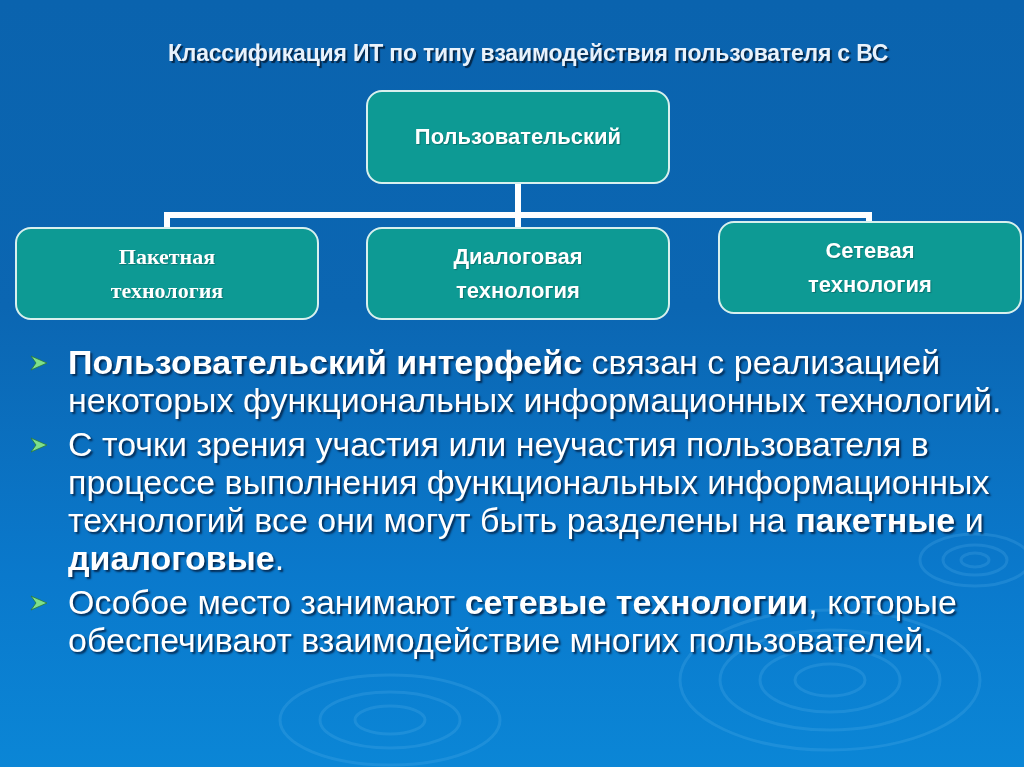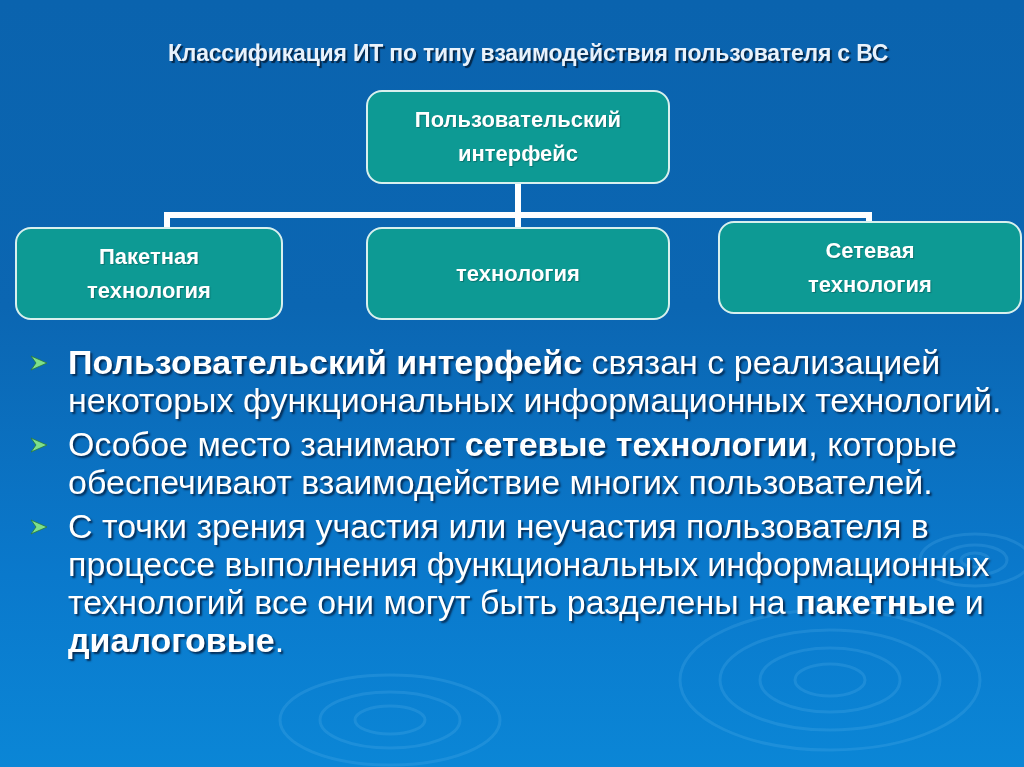--- a/index.html
+++ b/index.html
@@ -16,21 +16,21 @@
       letter-spacing: -0.2px;
       margin-left: 16px;
     }
     .box {
       position: absolute; background: #0d9a94; border: 2px solid #d8f0ee; border-radius: 16px;
       color: #ffffff; font-weight: bold; font-size: 22px; text-align: center; line-height: 34px;
       display: flex; align-items: center; justify-content: center; flex-direction: column;
       box-sizing: border-box; text-shadow: 1px 1px 1px rgba(0,0,0,0.25);
     }
     .box-root { left: 366px; top: 90px; width: 304px; height: 94px; }
-    .box-a { left: 15px; top: 227px; width: 268px; height: 93px; }
+    .box-a { left: 15px; top: 227px; width: 304px; height: 93px; font-family: Liberation Serif, serif; }
     .box-b { left: 366px; top: 227px; width: 304px; height: 93px; }
     .box-c { left: 718px; top: 221px; width: 304px; height: 93px; }
     .line { position: absolute; background: #ffffff; }
     .bullets { position: absolute; left: 30px; top: 343px; width: 990px; color: #ffffff; }
     .bullet { position: relative; padding-left: 38px; font-size: 34px; line-height: 38px; margin-bottom: 6px;
       text-shadow: 2px 2px 2px #052c55; }
     .bullet b { font-weight: bold; }
     .arrow { position: absolute; left: 0; top: 12px; width: 18px; height: 16px; }
   </style>
 </head>
@@ -54,46 +54,46 @@
 <div class="title">Классификация ИТ по типу взаимодействия пользователя с ВС</div>
 
 <div class="line" style="left:515px; top:184px; width:6px; height:30px;"></div>
 <div class="line" style="left:164px; top:212px; width:708px; height:6px;"></div>
 <div class="line" style="left:164px; top:212px; width:6px; height:16px;"></div>
 <div class="line" style="left:515px; top:212px; width:6px; height:16px;"></div>
 <div class="line" style="left:866px; top:212px; width:6px; height:16px;"></div>
 
 <div class="box box-root">
   <span>Пользовательский</span>
-  <span>интерфейс</span>
 </div>
 <div class="box box-a">
   <span>Пакетная</span>
   <span>технология</span>
 </div>
 <div class="box box-b">
+  <span>Диалоговая</span>
   <span>технология</span>
 </div>
 <div class="box box-c">
   <span>Сетевая</span>
   <span>технология</span>
 </div>
 
 <div class="bullets">
   <div class="bullet">
     <svg class="arrow" viewBox="0 0 18 16">
         <path d="M1 1 L17 8 L1 15 L6 8 Z" fill="#7ee08a" stroke="#2c7a3a" stroke-width="0.8"></path>
       </svg>
     <b>Пользовательский интерфейс</b><span> связан с реализацией некоторых функциональных информационных технологий.</span>
   </div>
   <div class="bullet">
     <svg class="arrow" viewBox="0 0 18 16">
         <path d="M1 1 L17 8 L1 15 L6 8 Z" fill="#7ee08a" stroke="#2c7a3a" stroke-width="0.8"></path>
       </svg>
-    <span>Особое место занимают </span><b>сетевые технологии</b><span>, которые обеспечивают взаимодействие многих пользователей.</span>
+    <span>С точки зрения участия или неучастия пользователя в процессе выполнения функциональных информационных технологий все они могут быть разделены на </span><b>пакетные</b><span> и </span><b>диалоговые</b><span>.</span>
   </div>
   <div class="bullet">
     <svg class="arrow" viewBox="0 0 18 16">
         <path d="M1 1 L17 8 L1 15 L6 8 Z" fill="#7ee08a" stroke="#2c7a3a" stroke-width="0.8"></path>
       </svg>
-    <span>С точки зрения участия или неучастия пользователя в процессе выполнения функциональных информационных технологий все они могут быть разделены на </span><b>пакетные</b><span> и </span><b>диалоговые</b><span>.</span>
+    <span>Особое место занимают </span><b>сетевые технологии</b><span>, которые обеспечивают взаимодействие многих пользователей.</span>
   </div>
 </div>
 
 </body></html>

